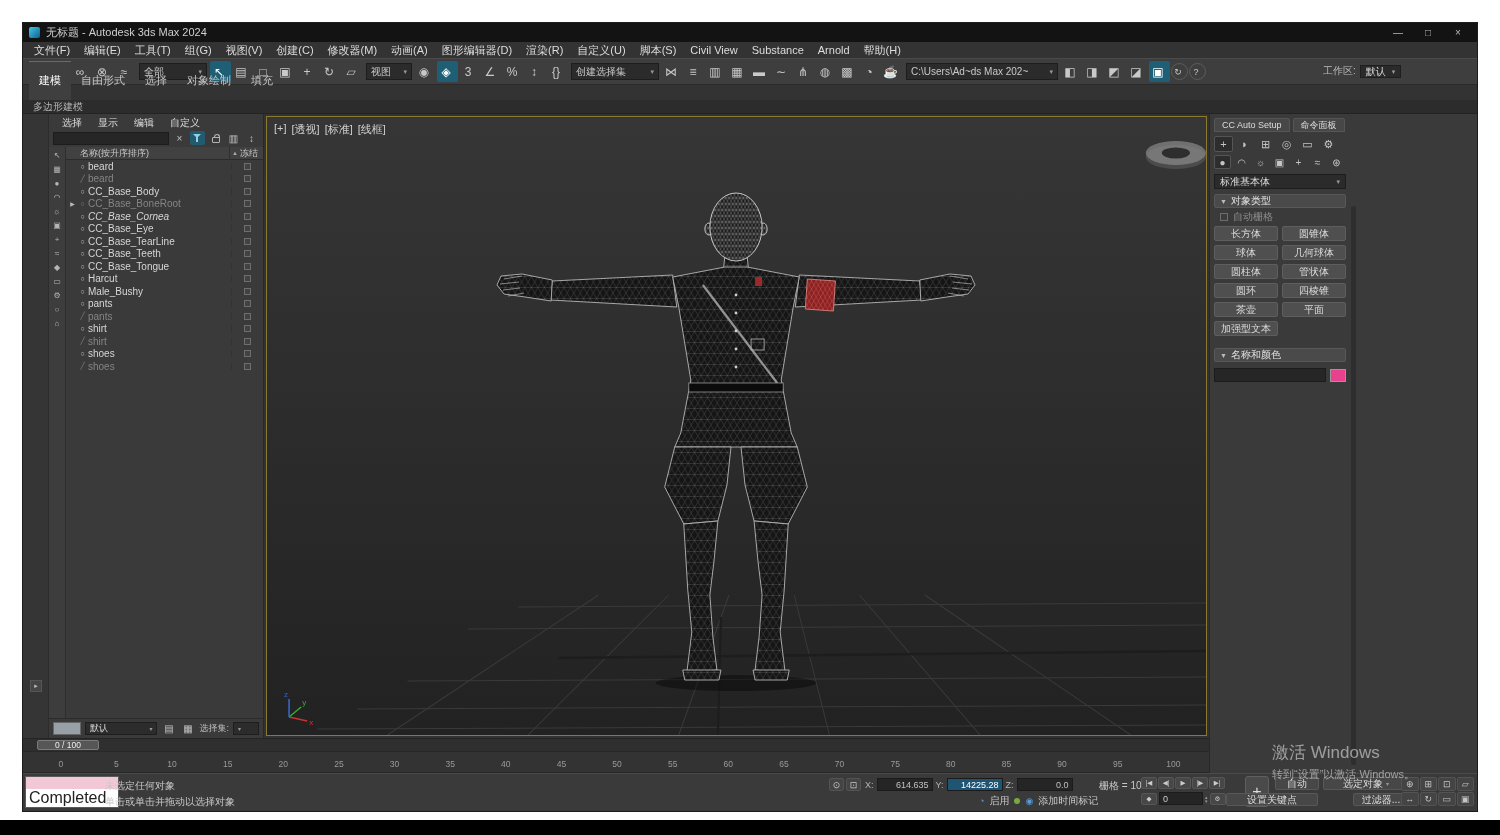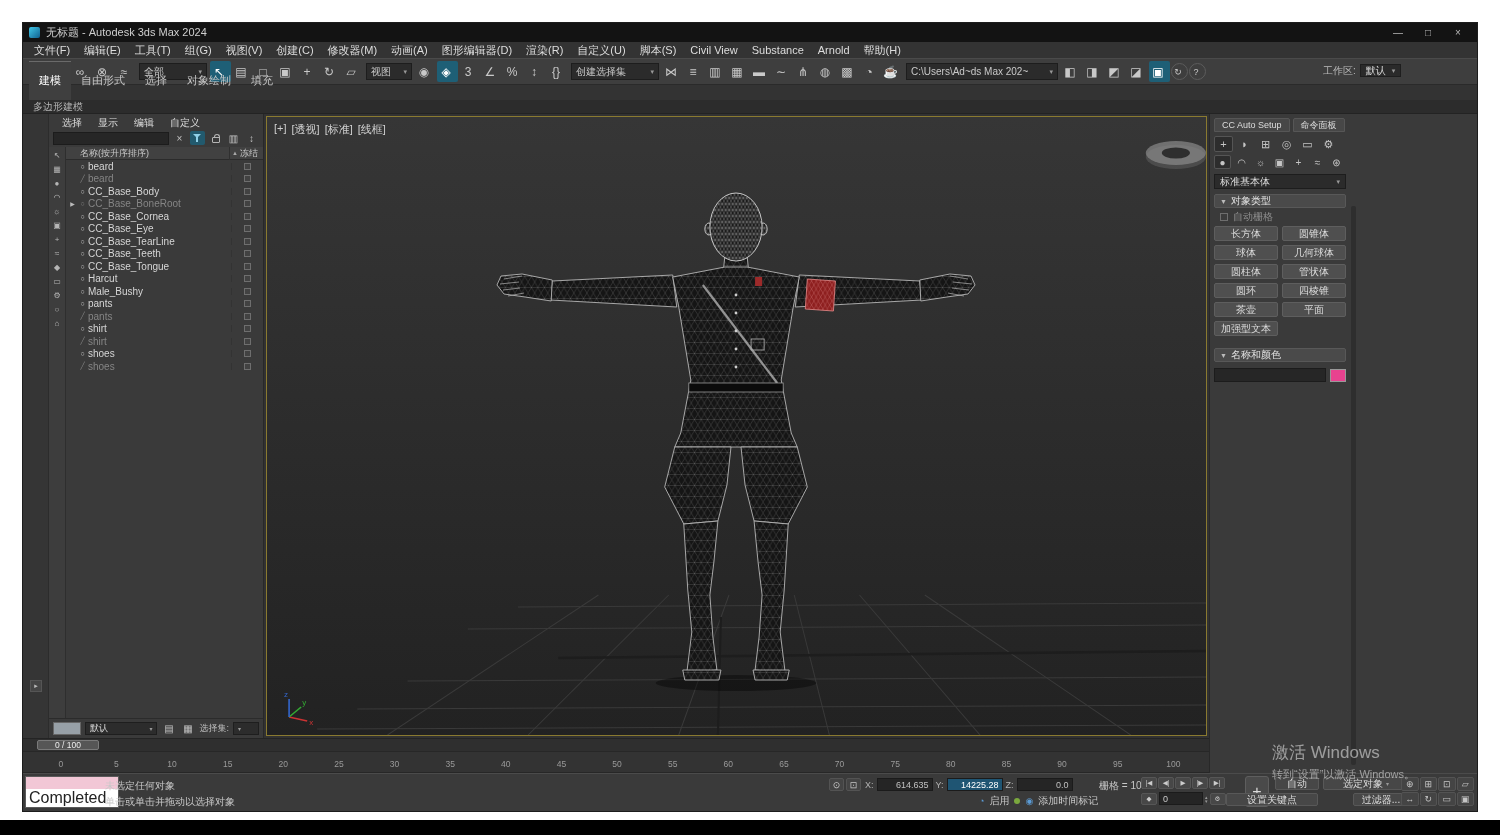--- a/index.html
+++ b/index.html
@@ -8,21 +8,21 @@
 .blackbar{position:absolute;left:0;bottom:0;width:100%;height:15px;background:#000}
 .app{position:absolute;left:22px;top:22px;width:1456px;height:790px;background:#3a3a3a;border:1px solid #1c1c1c;display:flex;flex-direction:column;overflow:hidden}
 
 .titlebar{height:19px;background:#131313;display:flex;align-items:center;gap:6px;padding:0 6px;color:#cfcfcf;font-size:11px;flex:none}
 .logo{width:11px;height:11px;border-radius:2px;background:linear-gradient(135deg,#41c8e8,#10608f);flex:none}
 .winbtns{margin-left:auto;display:flex;gap:4px}
 .winbtn{width:26px;height:14px;display:flex;align-items:center;justify-content:center;color:#b8b8b8;font-size:10px}
 
 .menubar{height:16px;background:#333;display:flex;align-items:center;padding:0 4px;font-size:11px;color:#ddd;flex:none}
 .menu-item{padding:0 7px;line-height:16px;white-space:nowrap}
-.workspace{margin-left:auto;display:flex;align-items:flex-start;gap:4px;padding-right:6px;font-size:10px;color:#bbb}
+.workspace{margin-left:auto;display:flex;align-items:flex-end;gap:4px;padding-right:6px;font-size:10px;color:#bbb}
 .wsfield{background:#2a2a2a;border:1px solid #1e1e1e;height:13px;line-height:12px;padding:0 5px;display:flex;align-items:center;gap:6px;color:#ddd}
 .wsfield .arr{font-size:7px;color:#999}
 
 .toolbar{height:27px;background:#3e3e3e;border-top:1px solid #4a4a4a;border-bottom:1px solid #2a2a2a;display:flex;align-items:center;padding:0 4px;gap:1px;flex:none;overflow:hidden}
 .tbc{height:21px;min-width:21px;display:flex;align-items:center;justify-content:center;gap:3px;font-size:12px;color:#c9c9c9;border-radius:2px;white-space:nowrap}
 .tbc .arr{font-size:7px;color:#999}
 .tbc.active{background:#1e5f76;color:#fff}
 .tbc.combo{background:#2b2b2b;border:1px solid #1d1d1d;height:17px;font-size:10px;justify-content:space-between;padding:0 4px;margin:0 2px;border-radius:0}
 .tbc.round{border:1px solid #5c5c5c;border-radius:50%;width:17px;height:17px;min-width:17px;font-size:9px}
 
@@ -56,21 +56,21 @@
 .ex-head{height:13px;background:#414141;border-bottom:1px solid #2b2b2b;display:flex;align-items:center;padding:0 2px;font-size:9px;color:#c8c8c8}
 .ex-head .hname{flex:1;padding-left:12px;white-space:nowrap;overflow:hidden}
 .ex-frzcol{width:32px;border-left:1px solid #303030;display:flex;align-items:center;justify-content:flex-end;gap:2px;padding-right:3px}
 .sortarr{font-size:6px;color:#aaa}
 .ex-rows{flex:1;overflow:hidden}
 .exrow{height:12.5px;display:flex;align-items:center;padding-left:2px}
 .exrow .exp{width:9px;font-size:6px;color:#bbb;text-align:center}
 .exrow .oic{width:11px;font-size:7px;color:#d0d0d0;text-align:center}
 .exrow .nm{fl ex:1;flex:1;font-size:10px;color:#d6d6d6;white-space:nowrap;overflow:hidden}
 .exrow.dim .nm,.exrow.dim .oic{color:#858585}
-.exrow.it .nm{}
+.exrow.it .nm{font-style:italic}
 .exrow .frzc{width:32px;border-left:1px solid #333;display:flex;justify-content:center}
 .frz{width:7px;height:7px;border:1px solid #6e6e6e;background:#424242}
 .ex-footer{height:20px;border-top:1px solid #2b2b2b;display:flex;align-items:center;gap:4px;padding:0 4px;flex:none}
 .swatch{width:28px;height:13px;background:#97a0a7;border:1px solid #666;flex:none}
 .ftcombo{height:13px;background:#2c2c2c;border:1px solid #1e1e1e;display:flex;align-items:center;gap:5px;padding:0 4px;font-size:9px;color:#ddd}
 .ftcombo .arr{font-size:6px;color:#999}
 .ftlabel{font-size:9px;color:#bbb;white-space:nowrap}
 
 .vwrap{flex:1;margin:2px;border:1px solid #8a7a30;position:relative;background:linear-gradient(#363636,#222);overflow:hidden;min-width:0}
 .vwrap svg{position:absolute;inset:0;width:100%;height:100%}

